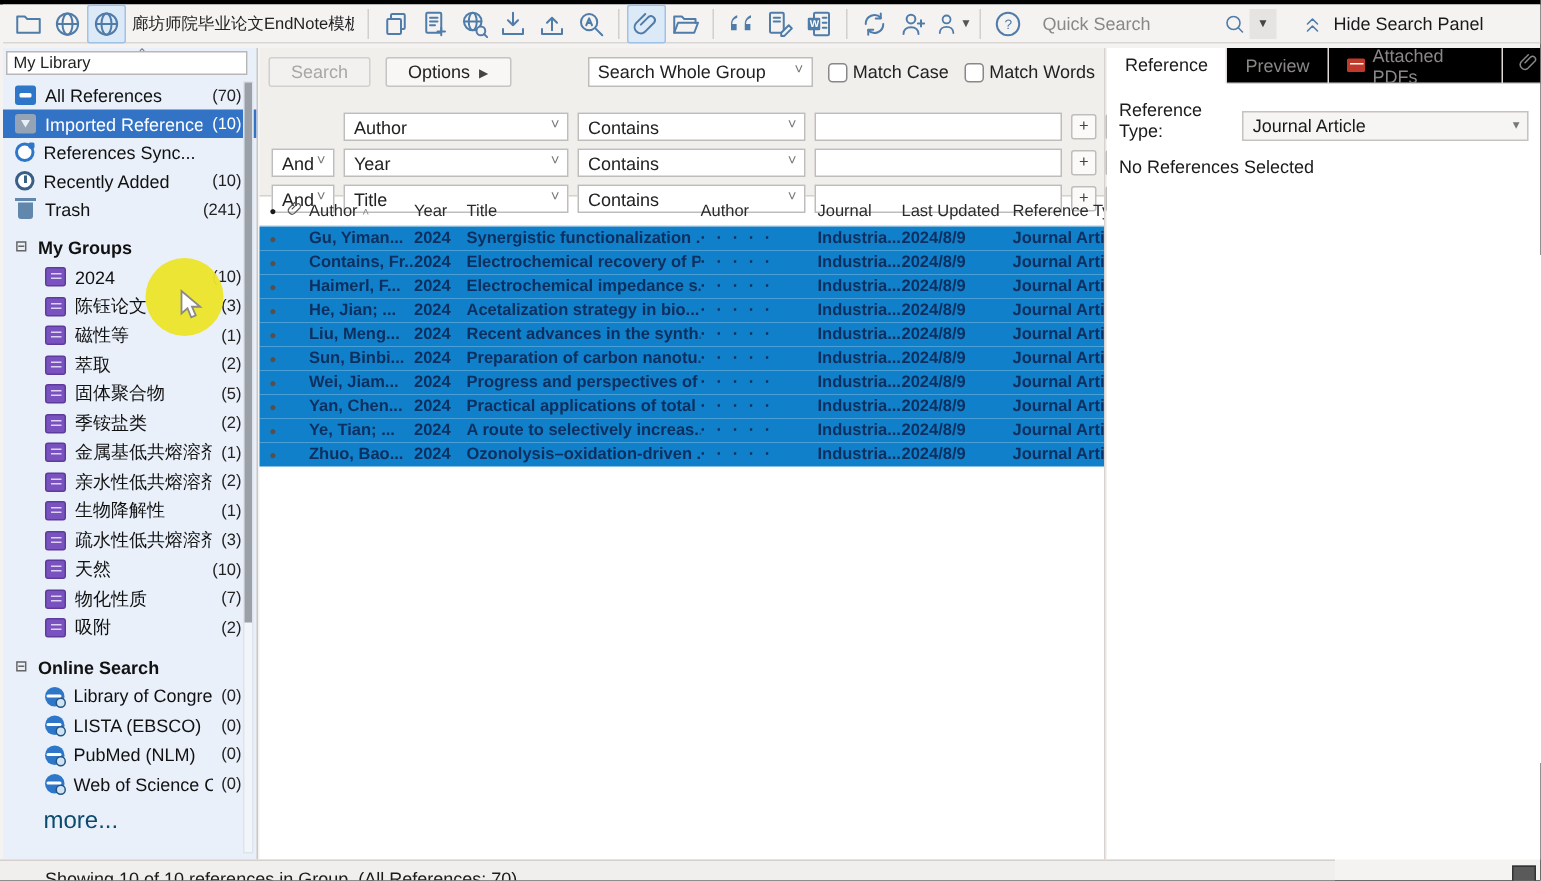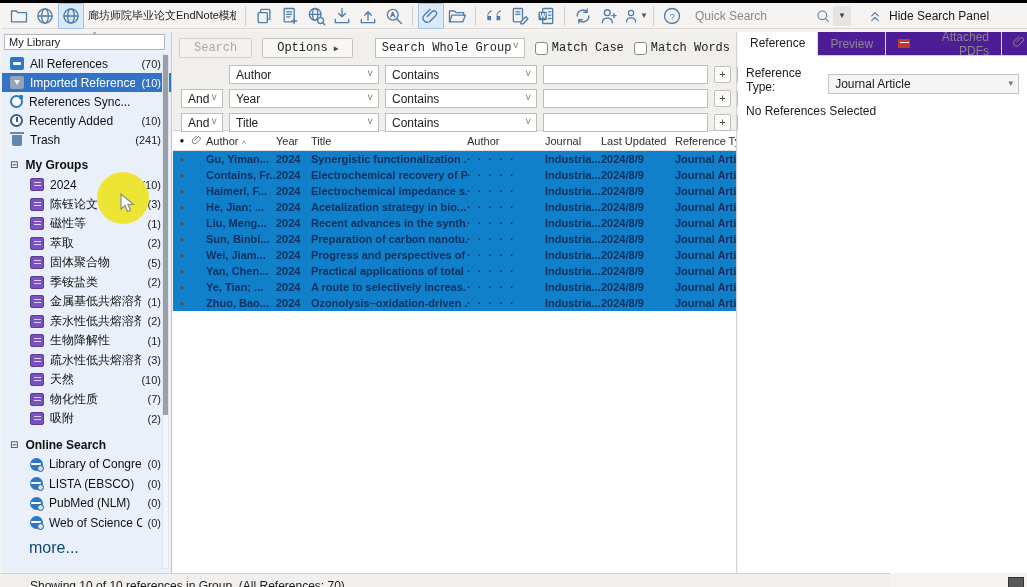--- a/index.html
+++ b/index.html
@@ -52,21 +52,21 @@
   .s-icon[data-icon="group-icon"]::after { content:""; position:absolute; left:3px; top:3px; width:7px; height:1px; background:#ddd2f5; box-shadow:0 3px 0 #ddd2f5; }
   .s-icon[data-icon="online-search-icon"] { width:13px; height:13px; border-radius:50%; background:#2e77c8; }
   .s-icon[data-icon="online-search-icon"]::after { content:""; position:absolute; left:1px; top:5px; width:10px; height:2px; background:#fff; border-radius:1px; }
   .s-icon[data-icon="online-search-icon"]::before { content:""; position:absolute; right:-1px; bottom:-1px; width:5px; height:5px; border:1.5px solid #23557f; border-radius:50%; background:#cfe3f5; }
   .sb-scroll { position:absolute; right:2px; top:22px; width:7px; height:515px; background:#f2f5fa; border:1px solid #dfe4ec; }
   .sb-thumb { position:absolute; left:0; top:0; width:5px; height:360px; background:#9aa0a8; }
 
   
   #main { position:absolute; left:173px; top:32px; width:564px; height:541px; background:#fff; border-right:1px solid #d5d2cf; }
   #search-panel { background:#f1efec; border-bottom:1px solid #d5d2cf; padding:5px 6px 6px; height:99px; }
-  .sp-top { display:flex; align-items:center; gap:10px; height:22px; margin-bottom:3px;font-family:Liberation Mono, monospace; }
+  .sp-top { display:flex; align-items:center; gap:10px; height:22px; margin-bottom:13px; }
   .btn { font-size:12px; border:1px solid #d2d0ce; background:#f3f1ef; color:#a9a7a5; padding:2px 14px; border-radius:2px; }
   .btn.options { color:#222; background:#f8f7f6; border-color:#c6c4c2; display:flex; align-items:center; gap:6px; }
   .opt-arrow { font-size:8px; color:#444; }
   .spacer { flex:1; }
   .combo { position:relative; background:#fff; border:1px solid #bfbdbb; height:20px; font-size:12px; color:#222; padding:2px 18px 12px 6px; white-space:nowrap; overflow:hidden; }
   .combo::after { content:"˅"; position:absolute; right:5px; top:2px; font-size:10px; color:#777; }
   .scope { width:150px; }
   .chk { display:flex; align-items:center; gap:4px; font-size:12px; color:#222; }
   .chk-box { width:13px; height:13px; border:1px solid #8a8886; border-radius:3px; background:#fff; }
   .srow { display:grid; grid-template-columns:42px 150px 152px 1fr 17px 17px; gap:6px; align-items:center; padding:2px 2px; height:24px; }
@@ -83,21 +83,21 @@
   .hdot { font-size:8px; color:#1a1a1a; text-align:center; }
   .hclip svg { width:12px; height:12px; }
   .sort-caret { font-size:8px; color:#888; margin-left:3px; }
   .trow { height:16px; background:#1180ca; font-size:11px; font-weight:bold; color:#0e3060; }
   .trow span { white-space:nowrap; overflow:hidden; }
   .rdot { font-size:8px; color:#564f4b; text-align:center; font-weight:normal; }
   .rating-dots { letter-spacing:2px; }
 
   
   #right-panel { position:absolute; left:738px; top:32px; width:289px; height:541px; background:#fff; }
-  .tabs { display:flex; align-items:center; background:#4c1d95; border-bottom:1px solid #d5d2cf; height:24px;text-align:right; }
+  .tabs { display:flex; align-items:center; background:#000000; border-bottom:1px solid #d5d2cf; height:24px; }
   .tab { font-size:12px; color:#8a8886; padding:4px 12px; height:24px; display:flex; align-items:center; gap:5px; border-right:1px solid #dedbd8; }
   .tab.active { background:#fff; color:#1a1a1a; border-bottom:1px solid #fff; }
   .pdf-glyph { width:13px; height:9px; background:#c0392b; border-radius:1px; position:relative; }
   .pdf-glyph::after { content:""; position:absolute; left:2px; top:3px; width:9px; height:1px; background:#fff; }
   .tab-clip { margin-left:10px; }
   .tab-clip svg { width:15px; height:15px; }
   .rtype-row { display:flex; align-items:flex-end; gap:6px; padding:10px 8px 8px; font-size:12px; color:#1a1a1a; }
   .rtype-combo { position:relative; width:216px; height:20px; border:1px solid #c5c2c0; background:#f7f5f4; font-size:12px; padding:2px 18px 0 6px; }
   .rtype-combo::after { content:"▾"; position:absolute; right:5px; top:3px; font-size:9px; color:#777; }
   .no-refs { font-size:12px; color:#1a1a1a; padding:2px 8px; }

